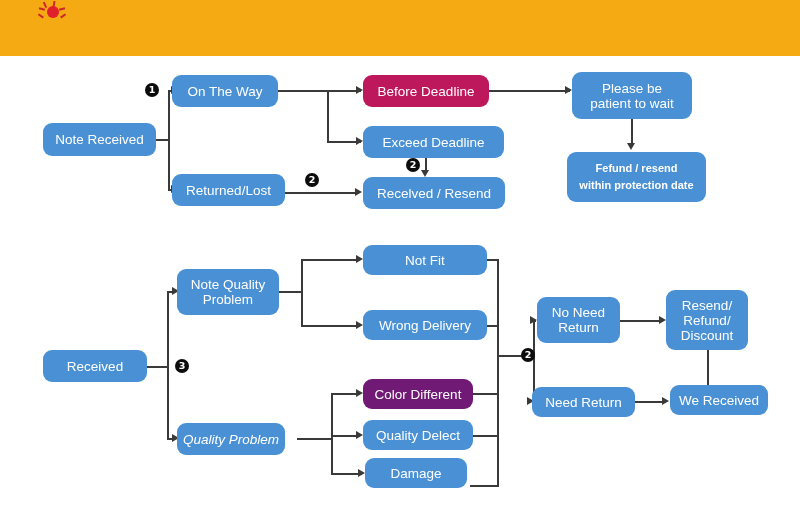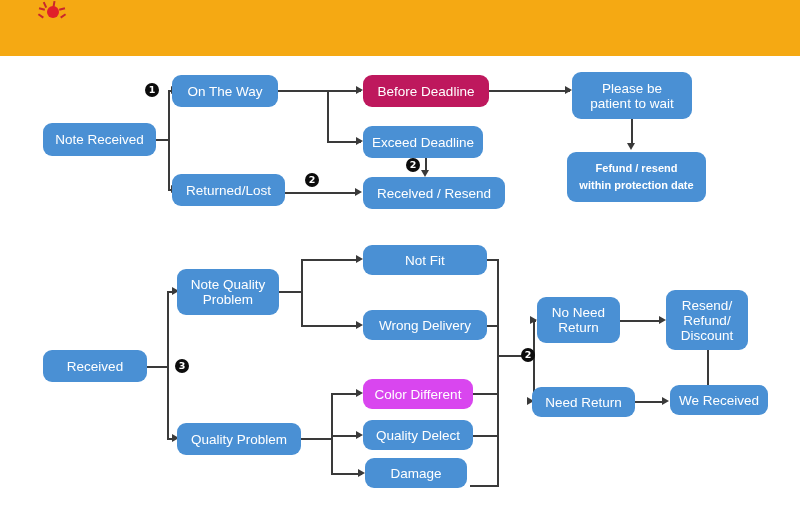--- a/index.html
+++ b/index.html
@@ -176,36 +176,36 @@
   <div class="ln lh" style="left:635px;top:401px;width:30px;"></div>
   <div class="arrow arr-r" style="left:662px;top:397px;"></div>
 
   <div class="ln lv" style="left:707px;top:350px;height:35px;"></div>
 
   <div id="nodes-layer">
       <div class="node" style="left: 43px; top: 123px; width: 113px; height: 33px; background: rgb(74, 144, 212);">Note Received</div>
       <div class="node" style="left: 172px; top: 75px; width: 106px; height: 32px; background: rgb(74, 144, 212);">On The Way</div>
       <div class="node" style="left: 172px; top: 174px; width: 113px; height: 32px; background: rgb(74, 144, 212);">Returned/Lost</div>
       <div class="node" style="left: 363px; top: 75px; width: 126px; height: 32px; background: #be185d;">Before Deadline</div>
-      <div class="node" style="left: 363px; top: 126px; width: 120px; height: 32px; background: rgb(74, 144, 212);">Exceed Deadline</div>
+      <div class="node" style="left: 363px; top: 126px; width: 141px; height: 32px; background: rgb(74, 144, 212);">Exceed Deadline</div>
       <div class="node" style="left: 363px; top: 177px; width: 142px; height: 32px; background: rgb(74, 144, 212);">Recelved / Resend</div>
       <div class="node" style="left: 572px; top: 72px; width: 120px; height: 47px; background: rgb(74, 144, 212);">Please be
 patient to wait</div>
       <div class="node small" style="left: 567px; top: 152px; width: 139px; height: 50px; background: rgb(74, 144, 212);">Fefund / resend
 within protection date</div>
       <div class="bullet" style="left: 145px; top: 83px;">1</div>
       <div class="bullet" style="left: 305px; top: 173px;">2</div>
       <div class="bullet" style="left: 406px; top: 158px;">2</div>
       <div class="node" style="left: 43px; top: 350px; width: 104px; height: 32px; background: rgb(74, 144, 212);">Received</div>
       <div class="node" style="left: 177px; top: 269px; width: 102px; height: 46px; background: rgb(74, 144, 212);">Note Quality
 Problem</div>
-      <div class="node" style="left: 177px; top: 423px; width: 124px; height: 32px; background: rgb(74, 144, 212);">Quality Problem</div>
+      <div class="node" style="left: 177px; top: 423px; width: 108px; height: 32px; background: rgb(74, 144, 212); font-style: italic;">Quality Problem</div>
       <div class="node" style="left: 363px; top: 245px; width: 124px; height: 30px; background: rgb(74, 144, 212);">Not Fit</div>
       <div class="node" style="left: 363px; top: 310px; width: 124px; height: 30px; background: rgb(74, 144, 212);">Wrong Delivery</div>
-      <div class="node" style="left: 363px; top: 379px; width: 110px; height: 30px; background: #d946ef;">Color Different</div>
+      <div class="node" style="left: 363px; top: 379px; width: 110px; height: 30px; background: #701a75;">Color Different</div>
       <div class="node" style="left: 363px; top: 420px; width: 110px; height: 30px; background: rgb(74, 144, 212);">Quality Delect</div>
       <div class="node" style="left: 365px; top: 458px; width: 102px; height: 30px; background: rgb(74, 144, 212);">Damage</div>
       <div class="node" style="left: 537px; top: 297px; width: 83px; height: 46px; background: rgb(74, 144, 212);">No Need
 Return</div>
       <div class="node" style="left: 532px; top: 387px; width: 103px; height: 30px; background: rgb(74, 144, 212);">Need Return</div>
       <div class="node" style="left: 666px; top: 290px; width: 82px; height: 60px; background: rgb(74, 144, 212);">Resend/
 Refund/
 Discount</div>
       <div class="node" style="left: 670px; top: 385px; width: 98px; height: 30px; background: rgb(74, 144, 212);">We Received</div>
       <div class="bullet" style="left: 175px; top: 359px;">3</div>

